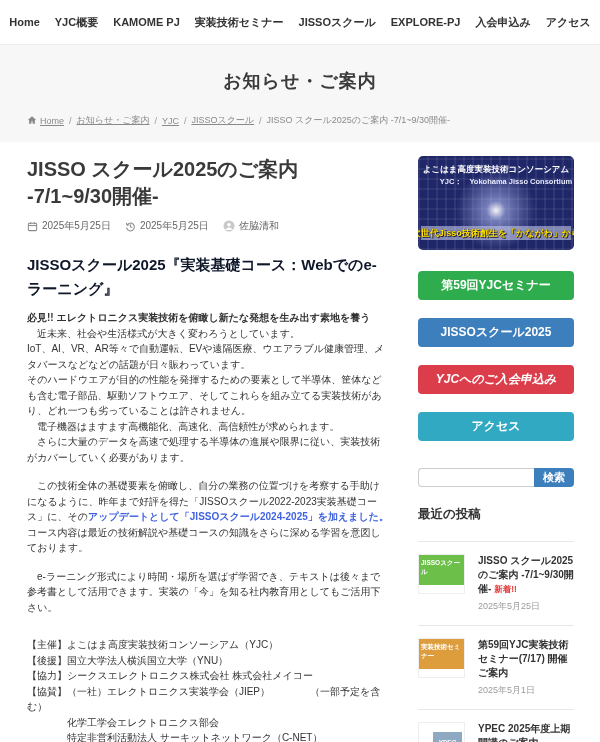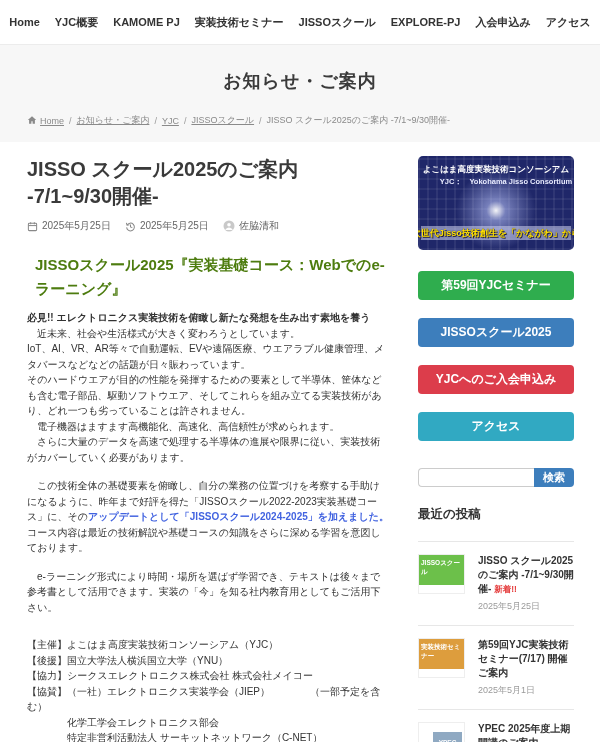--- a/index.html
+++ b/index.html
@@ -153,21 +153,21 @@
           <svg width="12" height="12" viewBox="0 0 24 24">
               <circle cx="12" cy="12" r="11" fill="#c9c9c9"></circle>
               <circle cx="12" cy="9.5" r="3.6" fill="#fff"></circle>
               <path d="M4.5 20c1.6-3.6 4.3-5.2 7.5-5.2s5.9 1.6 7.5 5.2z" fill="#fff"></path>
             </svg>
         </span>
         <span>佐脇清和</span>
       </span>
     </div>
 
-    <h3 class="lead-heading" style="color: #4d7c0f; margin-left: 8px;">JISSOスクール2025『実装基礎コース：Webでのe-ラーニング』</h3>
+    <h3 class="lead-heading" style="color: #0f172a;">JISSOスクール2025『実装基礎コース：Webでのe-ラーニング』</h3>
 
     <div class="para first">
       <div class="bold-line">必見!! エレクトロニクス実装技術を俯瞰し新たな発想を生み出す素地を養う</div>
       <div>　近未来、社会や生活様式が大きく変わろうとしています。</div>
       <div>IoT、AI、VR、AR等々で自動運転、EVや遠隔医療、ウエアラブル健康管理、メタバースなどなどの話題が日々賑わっています。</div>
       <div>そのハードウエアが目的の性能を発揮するための要素として半導体、筐体なども含む電子部品、駆動ソフトウエア、そしてこれらを組み立てる実装技術があり、どれ一つも劣っていることは許されません。</div>
       <div>　電子機器はますます高機能化、高速化、高信頼性が求められます。</div>
       <div>　さらに大量のデータを高速で処理する半導体の進展や限界に従い、実装技術がカバーしていく必要があります。</div>
     </div>
 
@@ -191,21 +191,21 @@
     <a class="banner">
       <span class="banner-line1">よこはま高度実装技術コンソーシアム</span>
       <span class="banner-line2">YJC：　Yokohama Jisso Consortium</span>
       <span class="banner-strip">
         <span>次世代Jisso技術創生を「かながわ」から</span>
       </span>
     </a>
 
     <a class="side-btn first" style="background-color: rgb(47, 173, 78);">第59回YJCセミナー</a>
     <a class="side-btn" style="background-color: rgb(61, 126, 188);">JISSOスクール2025</a>
-    <a class="side-btn" style="background-color: rgb(220, 61, 75);">YJCへのご入会申込み</a>
+    <a class="side-btn" style="background-color: rgb(220, 61, 75); font-style: italic;">YJCへのご入会申込み</a>
     <a class="side-btn" style="background-color: rgb(49, 169, 194);">アクセス</a>
 
     <div class="search-row">
       <input class="search-input" type="text" value="" style="">
       <button class="search-btn" style="background-color: rgb(61, 126, 188);">検索</button>
     </div>
 
     <div class="recent-heading">最近の投稿</div>
 
     <div class="post-row">

